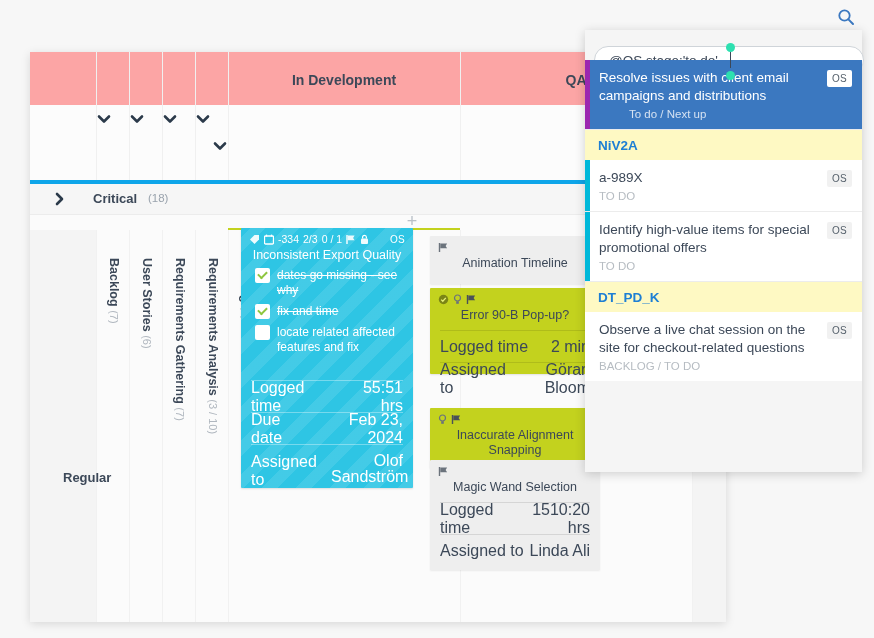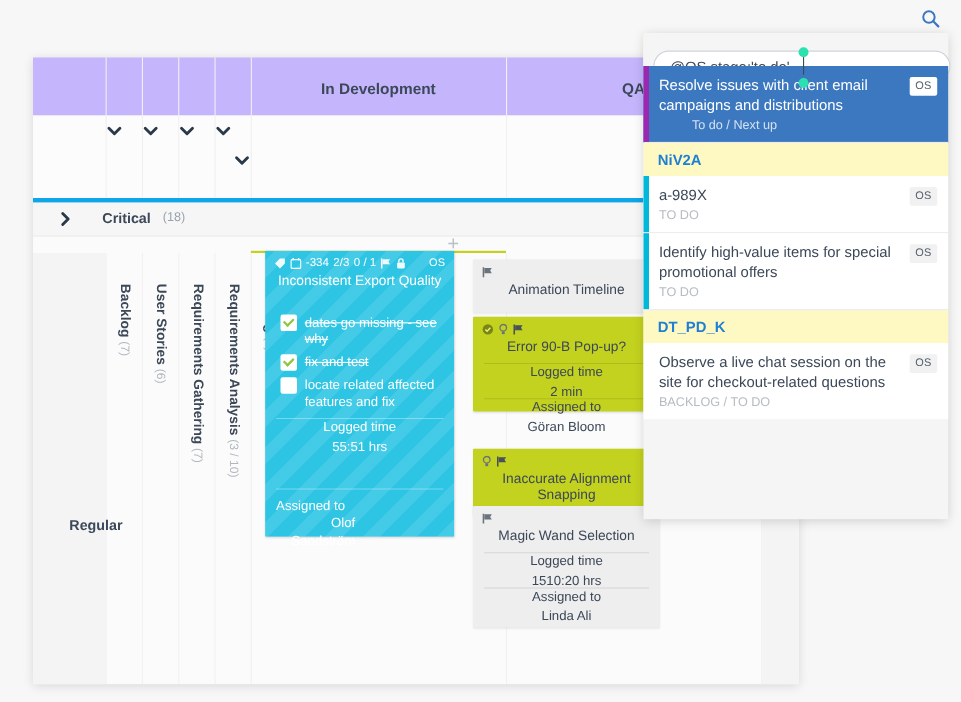--- a/index.html
+++ b/index.html
@@ -27,21 +27,21 @@
     position:absolute;left:30px;top:52px;width:696px;height:570px;
     background:#fbfbfb;
     box-shadow:0 2px 9px rgba(0,0,0,.13);
     overflow:hidden;
   }
 
   
   .hdr-row1{
     position:absolute;left:0;top:0;width:696px;height:53px;
     border-bottom:1px solid #f0f0f0;
-    background:#c4b5fd;
+    background:#fca5a5;
     padding-left:23px;
   }
   .hdr-row2{
     position:absolute;left:0;top:53px;width:696px;height:75px;
     background:#fcfcfc;
   }
   .grp-title{
     position:absolute;top:20px;
     font-size:14px;font-weight:bold;color:#3c4858;
     text-align:center;
@@ -126,39 +126,39 @@
   }
   .card-meta .av{margin-left:auto;font-size:10px;letter-spacing:.3px;}
   .card-meta svg{display:block;}
 
   .card-title{
     position:absolute;left:10px;right:10px;top:20px;
     font-size:12.5px;text-align:center;line-height:15px;
   }
 
   
-  .chk-wrap{position:absolute;left:14px;right:12px;top:58px;}
+  .chk-wrap{position:absolute;left:14px;right:12px;top:40px;}
   .chk{display:flex;align-items:flex-start;margin-bottom:6px;font-size:12px;line-height:15px;}
   .chk .box{
     flex:0 0 auto;width:15px;height:15px;background:#fff;border-radius:2px;
     margin-right:7px;position:relative;top:0;
   }
   .chk .box.on::after{
     content:"";position:absolute;left:3px;top:3px;width:7px;height:4px;
     border-left:2.4px solid #8ec63f;border-bottom:2.4px solid #8ec63f;
     transform:rotate(-45deg);
   }
   .chk .txt{flex:1 1 auto;}
   .chk.done .txt{text-decoration:line-through;}
 
   
   .kv{
     position:absolute;left:10px;right:10px;height:32px;
     display:flex;align-items:center;justify-content:space-between;
-    font-size:12px;border-top:1px solid rgba(255,255,255,.35);flex-direction:column;
+    font-size:16px;border-top:1px solid rgba(255,255,255,.35);
   }
   .card-lime .kv,.card-grey .kv{border-top:1px solid rgba(0,0,0,.10);}
   .kv .v{text-align:right;}
 
   
   #search-panel{
     position:absolute;left:585px;top:30px;width:277px;height:442px;
     background:#f5f5f5;
     box-shadow:0 2px 10px rgba(0,0,0,.18);
   }
@@ -353,31 +353,35 @@
 
   <div class="card-title">Inconsistent Export Quality</div>
 
   <div class="chk-wrap">
     <div class="chk done">
       <span class="box on"></span>
       <span class="txt">dates go missing - see why</span>
     </div>
     <div class="chk done">
       <span class="box on"></span>
-      <span class="txt">fix and test</span>
+      <span class="txt">fix and time</span>
     </div>
     <div class="chk">
       <span class="box"></span>
       <span class="txt">locate related affected features and fix</span>
     </div>
   </div>
 
   <div class="kv" style="top:152px;">
     <span class="k">Logged time</span>
     <span class="v">55:51 hrs</span>
+  </div>
+  <div class="kv" style="top:184px;">
+    <span class="k">Due date</span>
+    <span class="v">Feb 23, 2024</span>
   </div>
   <div class="kv" style="top:216px;height:44px;align-items:flex-start;padding-top:8px;">
     <span class="k">Assigned to</span>
     <span class="v" style="max-width:72px;line-height:16px;">Olof Sandström</span>
   </div>
 </div>
 
 <div class="card card-grey" style="left:430px;top:236px;width:170px;height:48px;">
   <div class="card-meta">
     <span>

